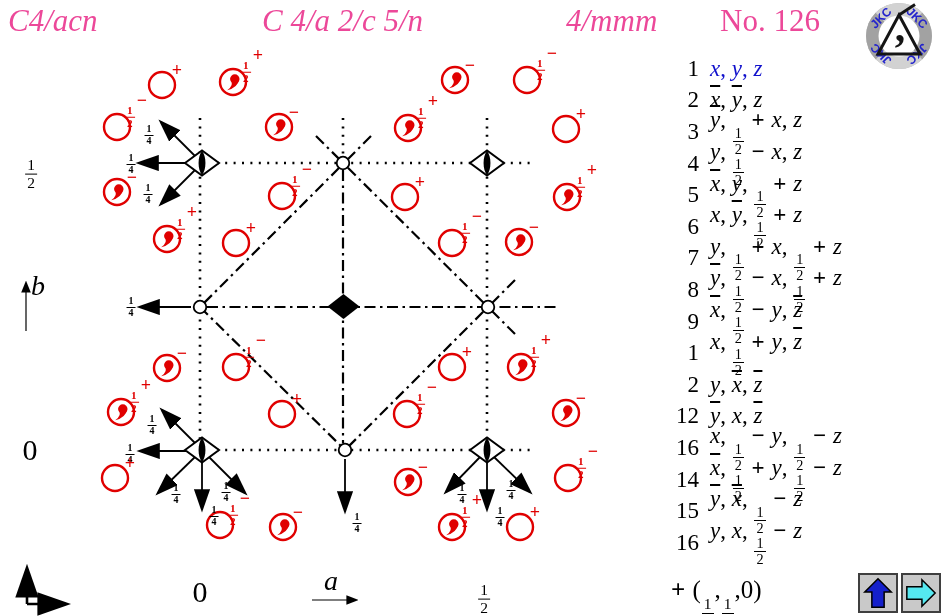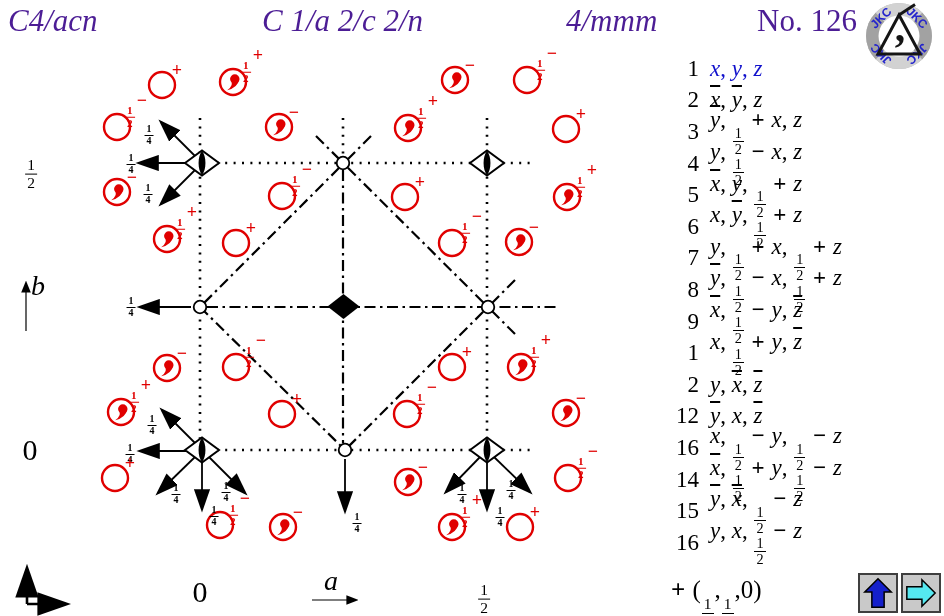--- a/index.html
+++ b/index.html
@@ -1,18 +1,18 @@
 <!DOCTYPE html>
 <html><head>
 <meta charset="utf-8">
 <style>
   html,body{margin:0;padding:0;background:#fff;}
   body{width:944px;height:616px;position:relative;overflow:hidden;
        font-family:"Liberation Serif",serif;color:#000;}
-  .hdr{position:absolute;top:3px;font-size:31px;color:#4c1d95;white-space:nowrap;z-index:3;}
+  .hdr{position:absolute;top:3px;font-size:31px;color:#ec4899;white-space:nowrap;z-index:3;}
   .it{font-style:italic;}
   #dsvg{position:absolute;left:0;top:0;z-index:1;}
   #labels{position:absolute;left:0;top:0;width:944px;height:616px;z-index:3;pointer-events:none;}
   .lbl{position:absolute;transform:translate(-50%,-50%);white-space:nowrap;line-height:1;}
   .clab{color:#e00000;font-weight:bold;font-size:18px;}
   .q{font-size:16px;font-weight:bold;color:#000;}
   .axfr{font-size:25px;}
   .axbig{font-size:30px;}
   .axvar{font-size:28px;font-style:italic;}
   .fr{display:inline-flex;flex-direction:column;align-items:center;vertical-align:-0.45em;margin:0 1px;}
@@ -28,23 +28,23 @@
   #foot{position:absolute;left:670px;top:576px;font-size:25px;z-index:3;}
   .navbtn{position:absolute;top:573px;width:40px;height:40px;box-sizing:border-box;
           background:#c9c9c9;border:2px solid #3f3f3f;padding:1px;z-index:3;cursor:pointer;}
   #btnup{left:858px;} #btnnext{left:901px;}
   #logo{position:absolute;left:864px;top:1px;z-index:3;}
 </style>
 </head>
 <body>
 
 <span class="hdr it" style="left:8px">C4/acn</span>
-<span class="hdr it" style="left:262px">C 1/a 2/c 2/n</span>
+<span class="hdr it" style="left:262px">C 4/a 2/c 5/n</span>
 <span class="hdr it" style="left:566px">4/mmm</span>
-<span class="hdr" style="left:757px">No. 126</span>
+<span class="hdr" style="left:720px">No. 126</span>
 
 <svg id="logo" width="70" height="70">
   <circle cx="35" cy="35" r="33" fill="#b8b8b8"></circle>
   <path d="M35,35 L58.3,58.3 A33,33 0 0 1 11.7,58.3 Z" fill="#d2d2d2"></path>
   <path d="M35,35 L11.7,58.3 A33,33 0 0 1 11.7,11.7 Z" fill="#a2a2a2"></path>
   <path d="M35,35 L11.7,11.7 A33,33 0 0 1 58.3,11.7 Z" fill="#d2d2d2"></path>
   <path d="M35,35 L58.3,11.7 A33,33 0 0 1 58.3,58.3 Z" fill="#a2a2a2"></path>
   <circle cx="35" cy="35" r="20.5" fill="#ffffff"></circle>
   <g id="logo-texts">
       <text x="35" y="13.5" text-anchor="middle" font-size="12" font-weight="bold" fill="#2222cc" font-family="Liberation Sans, sans-serif" transform="rotate(-45 35 35)">JKC</text>

